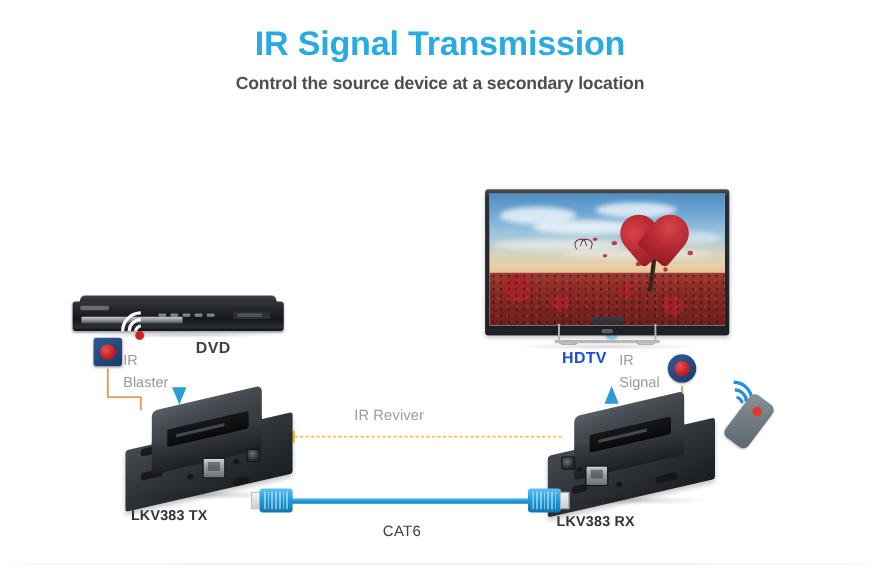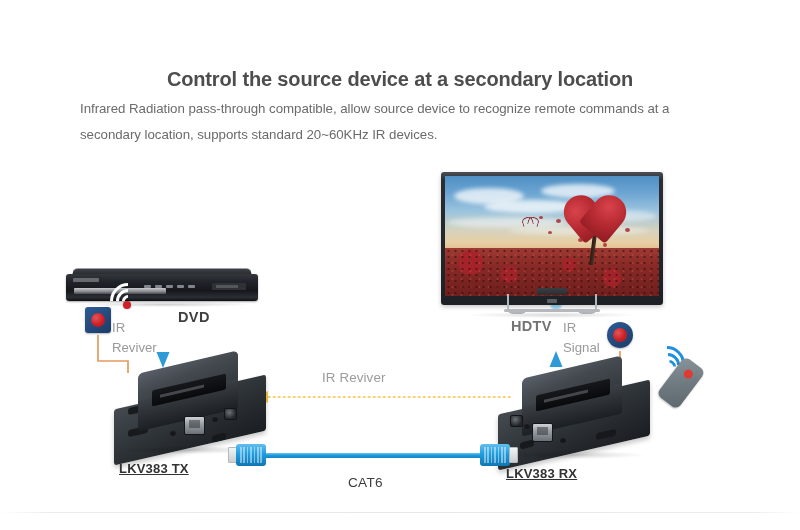--- a/index.html
+++ b/index.html
@@ -31,21 +31,21 @@
     font-weight: bold;
     color: #29ABE2;
     letter-spacing: -0.2px;
     line-height: 1.15;
   }
   .subtitle {
     position: absolute;
     left: 0; right: 0;
     top: 68px;
     text-align: center;
-    font-size: 20px;
+    font-size: 16px;
     font-weight: bold;
     color: #4d4d4d;
     letter-spacing: -0.15px;
   }
   .body-copy {
     position: absolute;
     left: 80px;
     top: 96px;
     width: 632px;
     font-size: 13.3px;
@@ -434,21 +434,21 @@
     position: absolute;
     left: 468px; top: 157px;
     width: 168px; height: 6px;
     background: radial-gradient(ellipse at center, rgba(0,0,0,.14), rgba(0,0,0,0) 72%);
   }
   .hdtv-label {
     position: absolute;
     left: 511px; top: 163px;
     font-size: 14.5px;
     font-weight: bold;
-    color: #737373;
+    color: #1d4ed8;
     letter-spacing: .3px;
   }
 
   
   .box {
     position: absolute;
     width: 152px; height: 98px;
   }
   .box-plate {
     position: absolute;
@@ -534,21 +534,20 @@
     width: 140px; height: 8px;
     background: radial-gradient(ellipse at center, rgba(0,0,0,.16), rgba(0,0,0,0) 72%);
   }
   .box-label {
     position: absolute;
     font-size: 13px;
     font-weight: bold;
     color: #333333;
     letter-spacing: .2px;
     white-space: nowrap;
-    text-decoration: underline;
   }
 
   #box-tx { left: 114px; top: 205px; }
   #box-rx { left: 498px; top: 210px; }
   #tx-label { left: 119px; top: 306px; }
   #rx-label { left: 506px; top: 311px; }
 
   
   .cat6 {
     position: absolute;
@@ -618,22 +617,22 @@
     font-size: 13.4px;
     color: #9c9c9c;
     letter-spacing: .1px;
   }
 </style>
 </head>
 <body>
 
 <div class="page">
 
+  <div class="title">IR Signal Transmission</div>
   <div class="subtitle">Control the source device at a secondary location</div>
-  <div class="body-copy">Infrared Radiation pass-through compatible, allow source device to recognize remote commands at a secondary location, supports standard 20~60KHz IR devices.</div>
 
   <div class="stage">
 
     <svg class="svg-lines" viewBox="0 0 800 360">
       <defs>
         <linearGradient id="gradArrowDown" x1="0" y1="0" x2="0" y2="1">
           <stop offset="0%" stop-color="#8fd3f4"></stop>
           <stop offset="30%" stop-color="#49aee2"></stop>
           <stop offset="100%" stop-color="#2E9BD6"></stop>
         </linearGradient>
@@ -688,21 +687,21 @@
     <div class="ir-waves-white">
       <span class="w3"></span>
         <span class="w2"></span>
         <span class="w1"></span>
       <div class="ir-dot-red"></div>
     </div>
 
     <div class="ir-blaster"></div>
     <div class="lbl-blaster">
       <div>IR</div>
-      <div>Reviver</div>
+      <div>Blaster</div>
     </div>
 
     <div class="tv">
       <div class="tv-bezel"></div>
       <div class="tv-screen">
         <div class="sky"></div>
         <div class="cloud c1"></div>
           <div class="cloud c2"></div>
           <div class="cloud c3"></div>
         <div class="cloud c4"></div>

